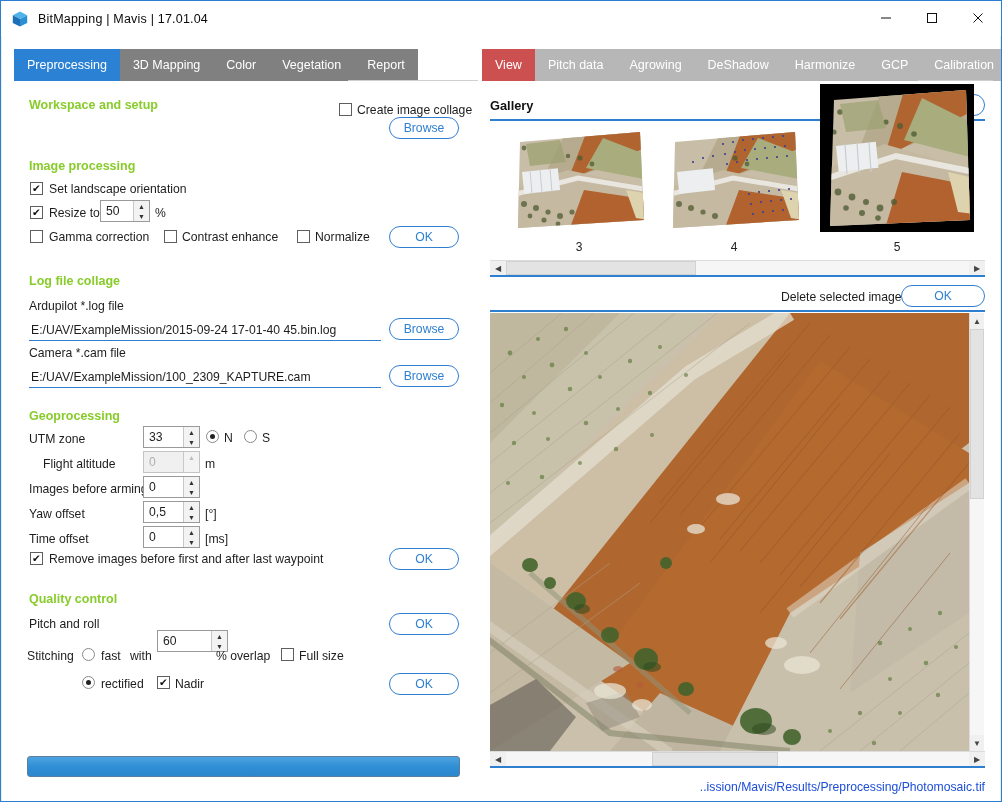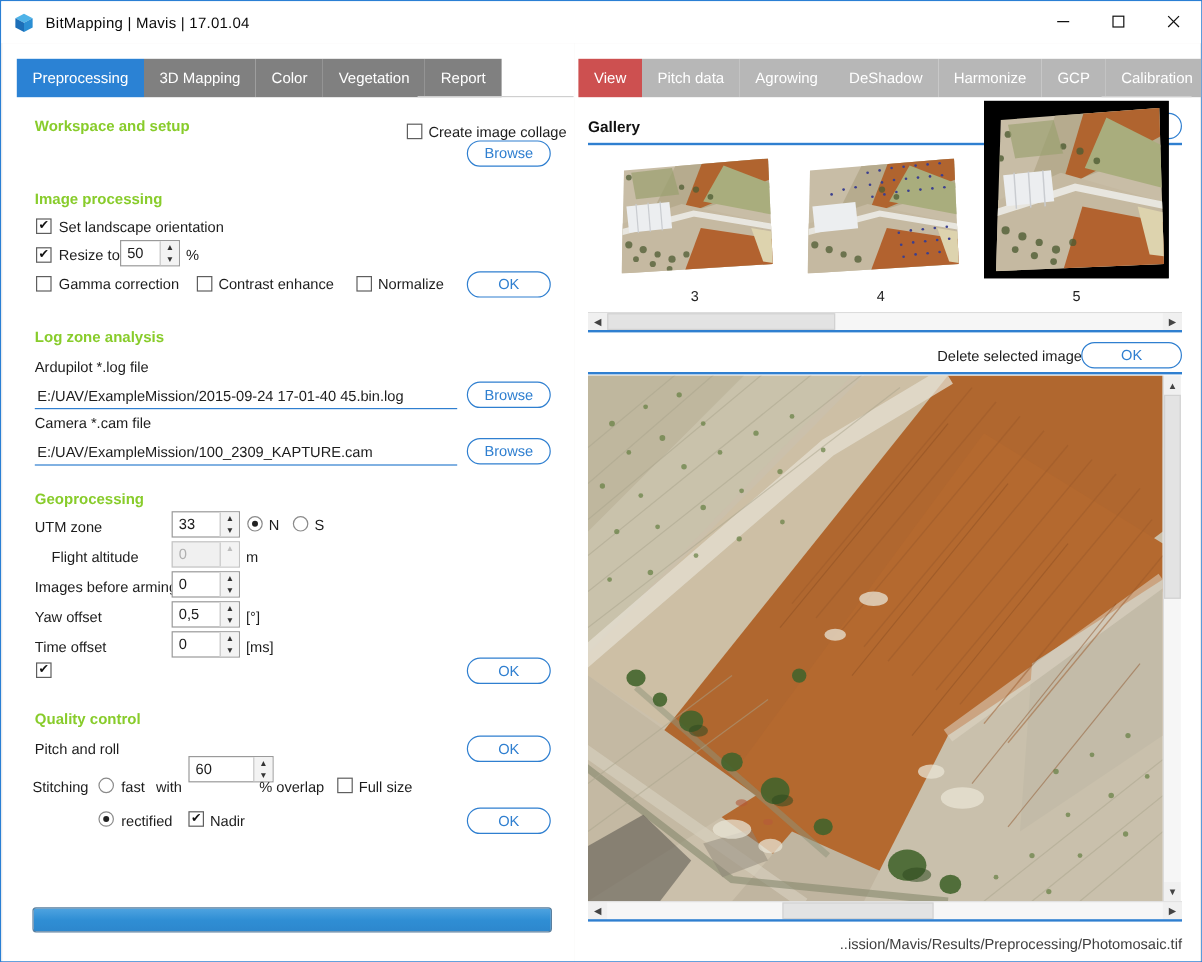--- a/index.html
+++ b/index.html
@@ -185,21 +185,21 @@
   .sbar-v .track { flex: 1 1 auto; position: relative; }
   .sbar-v .thumbv {
     position: absolute; left: 0; right: 0; background: #e3e3e3;
     border: 1px solid #d2d2d2;
   }
 
   #viewer {
     position: absolute; overflow: hidden; background: #cfc5b6;
   }
   #status {
-    position: absolute; font-size: 12.2px; color: #404040; text-align: right;
+    position: absolute; font-size: 12.2px; color: #1d4ed8; text-align: right;
   }
 
   .aerial { position: absolute; left: 0; top: 0; width: 100%; height: 100%; }
 </style>
 </head>
 <body>
 
 <div id="app">
 
   <div id="titlebar">
@@ -265,21 +265,21 @@
       <div class="lbl" style="left:153px; top:170px;">%</div>
 
       <div class="cb" style="left:28px; top:194px;"></div>
       <div class="lbl" style="left:47px; top:194px;">Gamma correction</div>
       <div class="cb" style="left:162px; top:194px;"></div>
       <div class="lbl" style="left:180px; top:194px;">Contrast enhance</div>
       <div class="cb" style="left:295px; top:194px;"></div>
       <div class="lbl" style="left:313px; top:194px;">Normalize</div>
       <div class="pill" style="left:387px; top:190px; width:70px;">OK</div>
 
-      <div class="sect-title" style="left:27px; top:238px;">Log zone analysis</div>
+      <div class="sect-title" style="left:27px; top:238px;">Log file collage</div>
       <div class="lbl" style="left:27px; top:263px;">Ardupilot *.log file</div>
       <input class="ufield" style="left: 27px; top: 284px; width: 352px;" value="E:/UAV/ExampleMission/2015-09-24 17-01-40 45.bin.log">
       <div class="pill" style="left:387px; top:282px; width:70px;">Browse</div>
       <div class="lbl" style="left:27px; top:310px;">Camera *.cam file</div>
       <input class="ufield" style="left: 27px; top: 331px; width: 352px;" value="E:/UAV/ExampleMission/100_2309_KAPTURE.cam">
       <div class="pill" style="left:387px; top:329px; width:70px;">Browse</div>
 
       <div class="sect-title" style="left:27px; top:373px;">Geoprocessing</div>
 
       <div class="lbl" style="left:27px; top:396px;">UTM zone</div>
@@ -328,20 +328,21 @@
       <div class="spin" style="left:141px; top:490px; width:57px;">
         <div class="sval">0</div>
         <div class="sbtns">
             <i>▲</i>
             <i>▼</i>
           </div>
       </div>
       <div class="lbl" style="left:203px; top:496px;">[ms]</div>
 
       <div class="cb checked" style="left:28px; top:516px;"></div>
+      <div class="lbl" style="left:47px; top:516px;">Remove images before first and after last waypoint</div>
       <div class="pill" style="left:387px; top:512px; width:70px;">OK</div>
 
       <div class="sect-title" style="left:27px; top:556px;">Quality control</div>
       <div class="lbl" style="left:27px; top:581px;">Pitch and roll</div>
       <div class="pill" style="left:387px; top:577px; width:70px;">OK</div>
 
       <div class="lbl" style="left:25px; top:613px;">Stitching</div>
       <div class="rb" style="left:80px; top:612px;"></div>
       <div class="lbl" style="left:99px; top:613px;">fast</div>
       <div class="lbl" style="left:128px; top:613px;">with</div>

